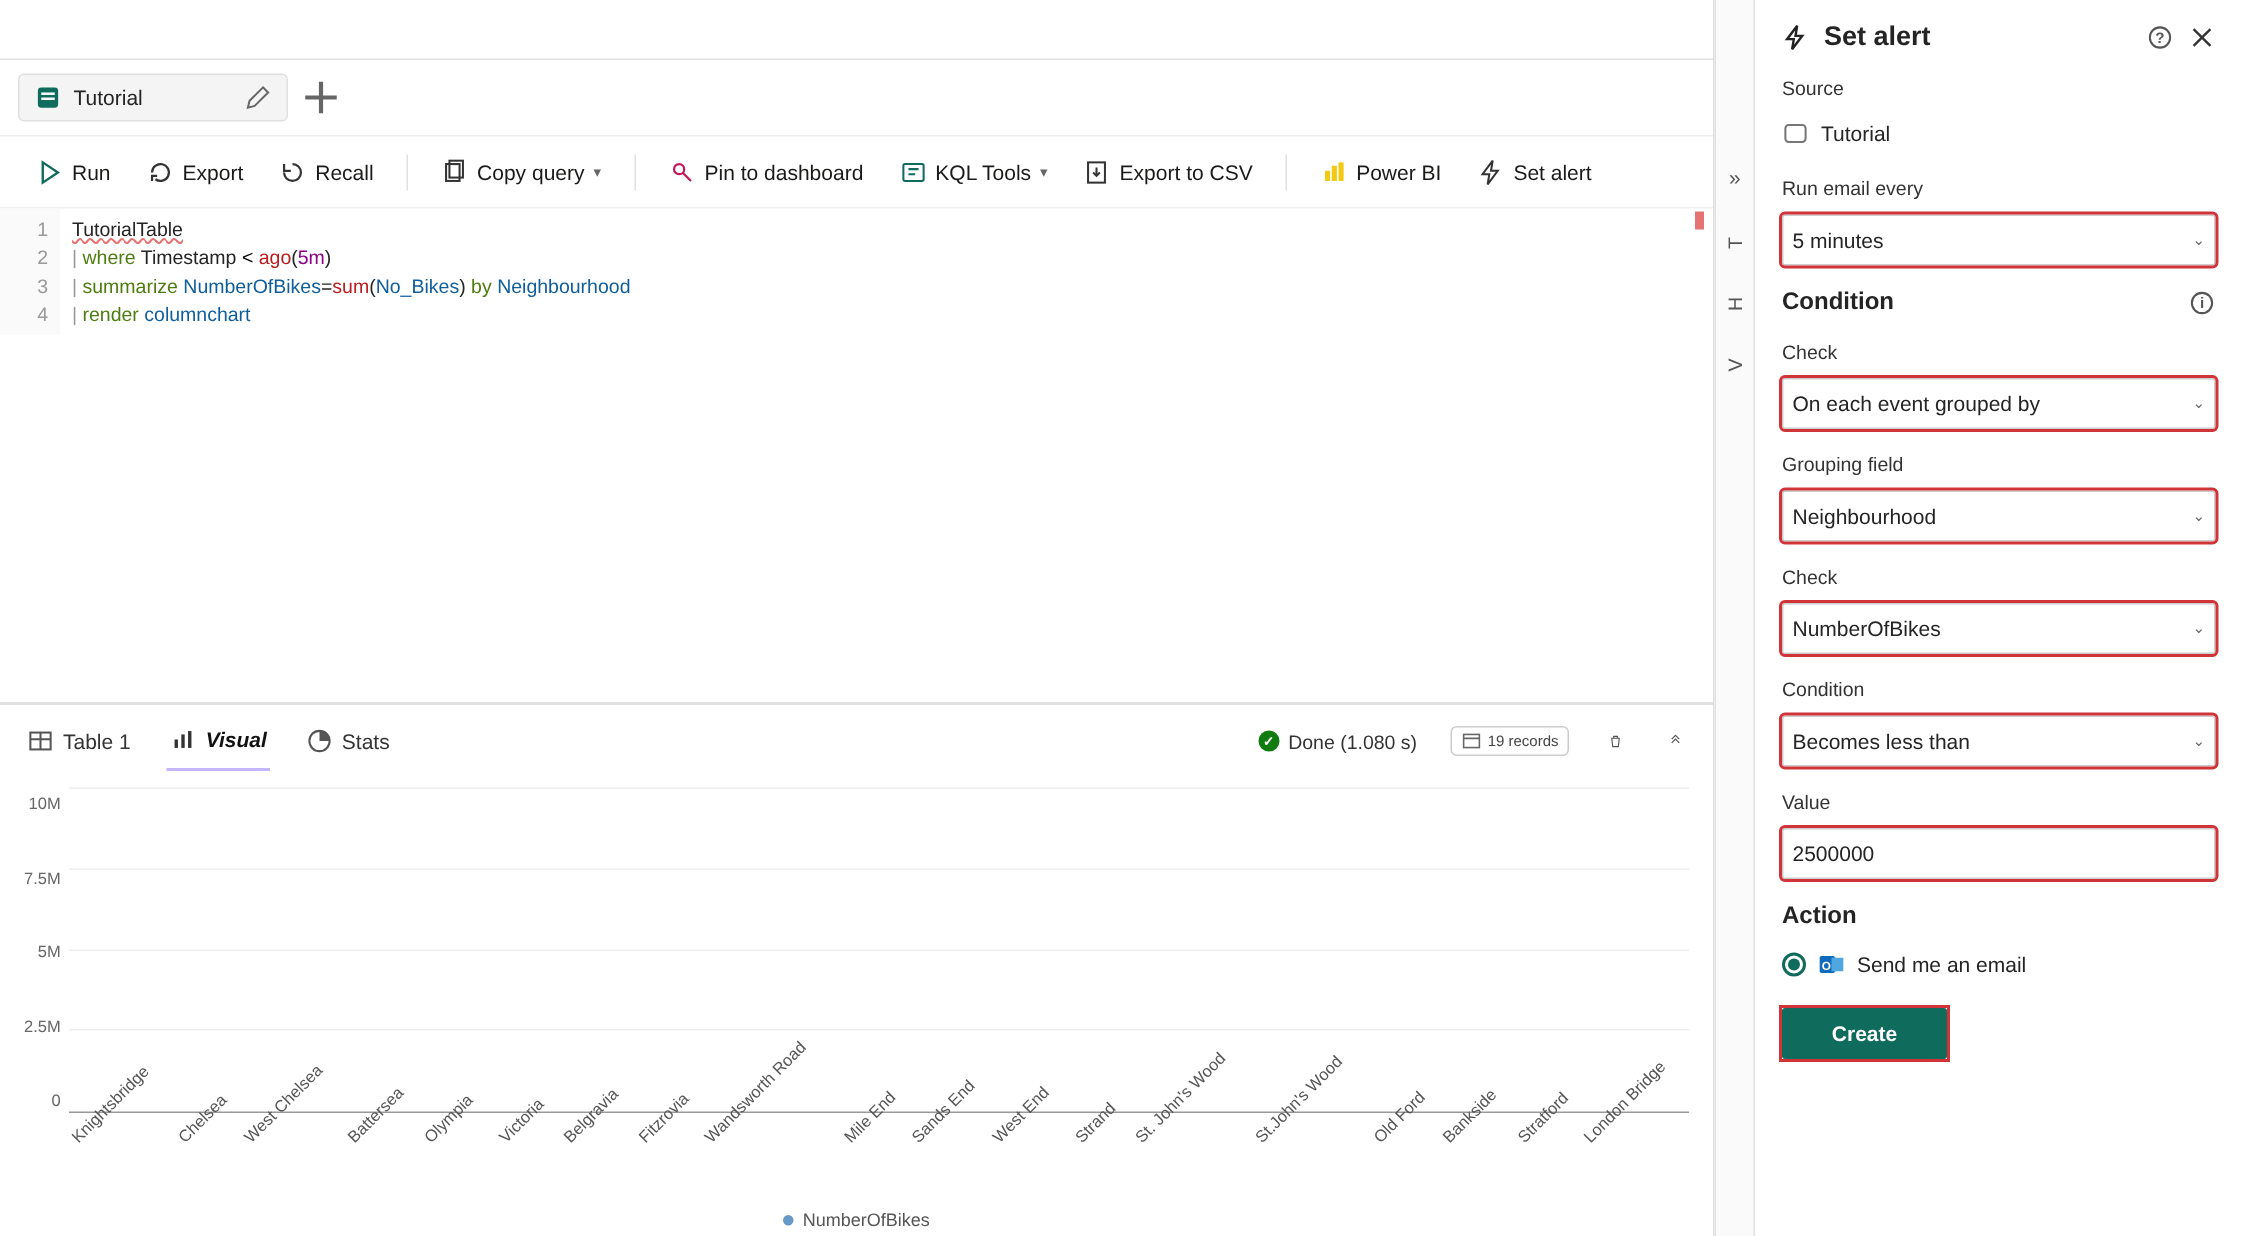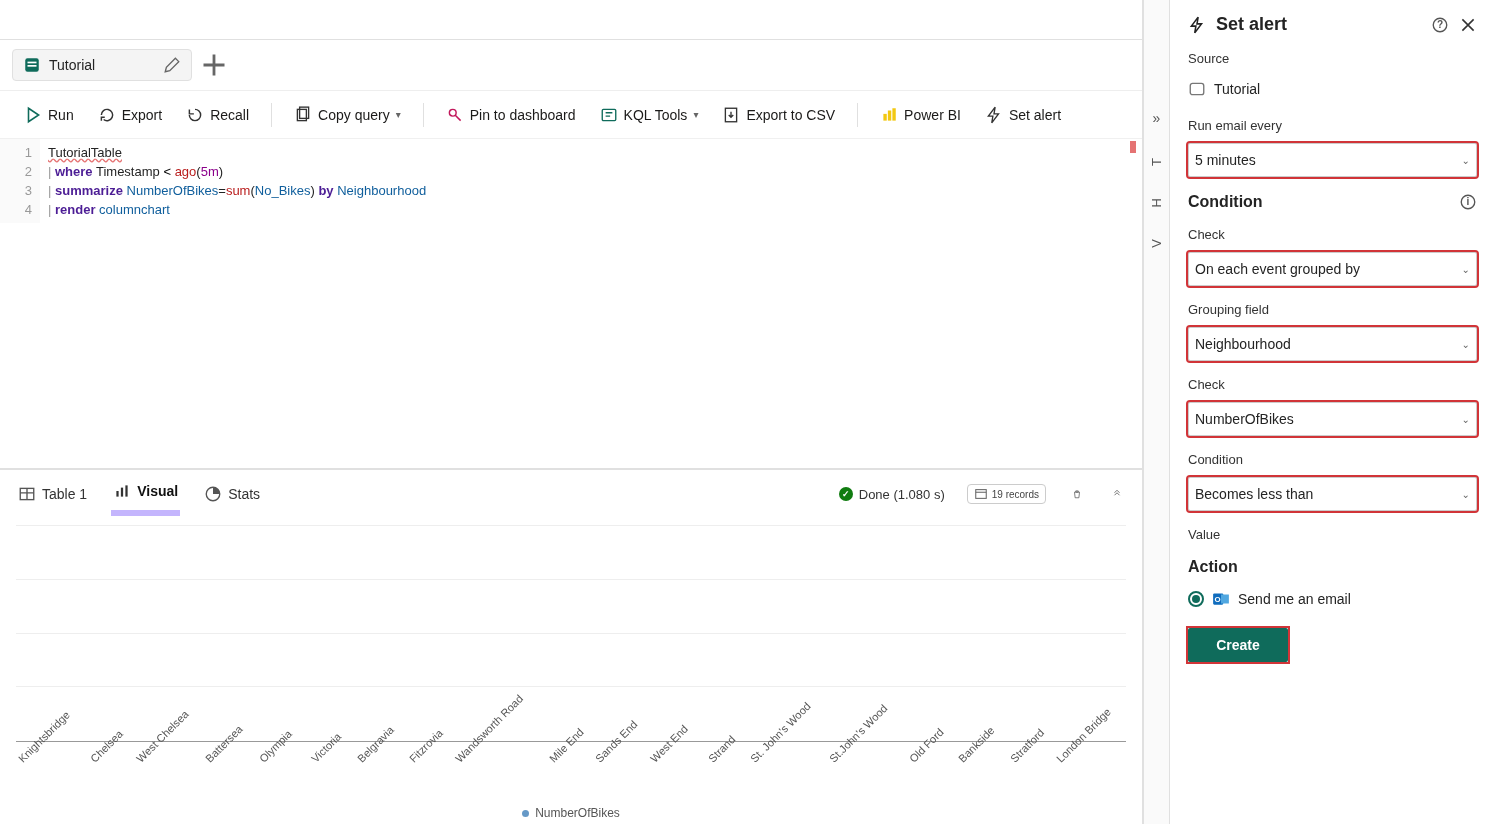--- a/index.html
+++ b/index.html
@@ -14,31 +14,31 @@
 .toolbar { height: 48px; display: flex; align-items: center; padding: 0 16px; gap: 8px; border-top: 1px solid #eee; font-size: 14px; }
 .tbtn { display: flex; align-items: center; gap: 6px; padding: 6px 8px; border-radius: 4px; cursor: pointer; color: #1b1a19; }
 .tdiv { width: 1px; height: 24px; background: #e0e0e0; margin: 0 6px; }
 .chev { font-size: 10px; color: #666; }
 .editor { flex: 0 0 auto; display: flex; font-family: Consolas, monospace; font-size: 13px; line-height: 19px; border-top: 1px solid #f0f0f0; position: relative; }
 .gutter { width: 40px; text-align: right; padding: 4px 8px; color: #999; background: #fafafa; }
 .codelines { flex: 1; padding: 4px 8px; white-space: pre; }
 .errbar { position: absolute; right: 6px; top: 2px; width: 6px; height: 12px; background: #e57373; }
 .wavy { text-decoration: underline wavy #e57373; text-decoration-skip-ink: none; }
 .kw-pipe { color: #999; }
-.kw { color: #4c1d95; font-weight: bold; }
+.kw { color: #4d7c0f; }
 .op { color: #000; }
 .fn { color: #b91c1c; }
 .id { color: #0f5e9c; }
 .num, .str { color: #8b008b; }
 .gap { flex: 1; background: #fff; }
 .splith { height: 2px; background: #e0e0e0; }
 .resultarea { height: 354px; display: flex; flex-direction: column; }
 .resultbar { height: 48px; display: flex; align-items: center; padding: 0 16px; gap: 22px; font-size: 14px; }
 .rtab { display: flex; align-items: center; gap: 6px; padding: 10px 2px; cursor: pointer; color: #333; }
-.rtab.active { font-weight: 600; border-bottom: 6px solid #c4b5fd; color: #111; }
+.rtab.active { font-weight: 600; border-bottom: 2px solid #c4b5fd; color: #111; font-style: italic; }
 .rspacer { flex: 1; }
 .status { display: flex; align-items: center; gap: 6px; color: #333; font-size: 13px; }
 .okcircle { width: 14px; height: 14px; border-radius: 50%; background: #107c10; display: inline-flex; align-items: center; justify-content: center; color: #fff; font-size: 9px; font-weight: bold; }
 .recbox { display: flex; align-items: center; gap: 4px; border: 1px solid #ccc; border-radius: 4px; padding: 2px 6px; font-size: 10px; color: #444; }
 .trash, .collapse { color: #555; cursor: pointer; padding: 4px; }
 .chartwrap { flex: 1; display: flex; padding: 8px 16px 0 16px; }
 .yaxis { display: flex; flex-direction: column; justify-content: space-between; align-items: flex-end; font-size: 11px; color: #666; padding: 4px 6px 62px 0; }
 .plot { flex: 1; display: flex; flex-direction: column; }
 .bars { flex: 1; display: flex; align-items: flex-end; gap: 2px; border-bottom: 1px solid #999; padding: 0 2px; position: relative; }
 .gridlines { position: absolute; inset: 0; pointer-events: none; }
@@ -57,21 +57,21 @@
 .panelhead .spacer { flex: 1; }
 .icn { display: inline-flex; width: 18px; height: 18px; color: #444; }
 .section-title { font-size: 16px; font-weight: 600; margin-top: 6px; display: flex; align-items: center; justify-content: space-between; }
 .fieldlabel { font-size: 13px; color: #333; margin-top: 6px; }
 .srcrow { display: flex; align-items: center; gap: 8px; font-size: 14px; padding: 4px 0; }
 .select, .txt { width: 100%; height: 34px; border: 1px solid #ccc; border-radius: 2px; padding: 0 6px; font-size: 14px; display: flex; align-items: center; justify-content: space-between; background: #fff; }
 .hl { outline: 2px solid #d13438; outline-offset: 0; }
 .radio { display: flex; align-items: center; gap: 8px; font-size: 14px; padding: 4px 0 10px 0; }
 .radio .r { width: 16px; height: 16px; border: 2px solid #0f6b5b; border-radius: 50%; display: inline-flex; align-items: center; justify-content: center; }
 .radio .r::after { content: ""; width: 8px; height: 8px; background: #0f6b5b; border-radius: 50%; }
-.createbtn { width: 100px; height: 34px; background: #0f6b5b; color: #fff; border: none; border-radius: 2px; font-size: 14px; font-weight: 600; cursor: pointer; }
+.createbtn { width: 110px; height: 34px; background: #0f6b5b; color: #fff; border: none; border-radius: 2px; font-size: 14px; font-weight: 600; cursor: pointer; }
 .createwrap { outline: 2px solid #d13438; outline-offset: 0; width: fit-content; }
 svg { width: 100%; height: 100%; }
 </style>
 </head>
 <body>
 
 <div class="root">
   <div class="main">
     <div class="topstrip"></div>
 
@@ -250,20 +250,27 @@
             </svg>
           </span>
         <span class="collapse icn">
             <svg viewBox="0 0 16 16">
               <path d="M4 10l4-4 4 4M4 6l4-4 4 4" fill="none" stroke="#555" stroke-width="1.3"></path>
             </svg>
           </span>
       </div>
 
       <div class="chartwrap">
+        <div class="yaxis" id="yaxis">
+            <div>10M</div>
+            <div>7.5M</div>
+            <div>5M</div>
+            <div>2.5M</div>
+            <div>0</div>
+          </div>
         <div class="plot">
           <div class="bars" id="bars">
             <div class="gridlines" id="gridlines">
                 <div class="gridline" style="bottom: 25%;"></div>
                 <div class="gridline" style="bottom: 50%;"></div>
                 <div class="gridline" style="bottom: 75%;"></div>
                 <div class="gridline" style="bottom: 100%;"></div>
               </div>
           <div class="barcell">
                 <div class="bar" style="height: 42%;"></div>
@@ -455,20 +462,23 @@
     <div class="select hl">
       <span>NumberOfBikes</span>
       <span class="chev">⌄</span>
     </div>
     <div class="fieldlabel">Condition</div>
     <div class="select hl">
       <span>Becomes less than</span>
       <span class="chev">⌄</span>
     </div>
     <div class="fieldlabel">Value</div>
+    <div class="txt hl">
+      <span>2500000</span>
+    </div>
 
     <div class="section-title">
         <span>Action</span>
       </div>
     <div class="radio">
       <span class="r"></span>
       <span class="icn">
           <svg viewBox="0 0 16 16">
             <rect x="1" y="3" width="9" height="10" rx="1" fill="#0f6cbd"></rect>
             <rect x="8" y="4" width="7" height="8" fill="#50a7e0"></rect>

